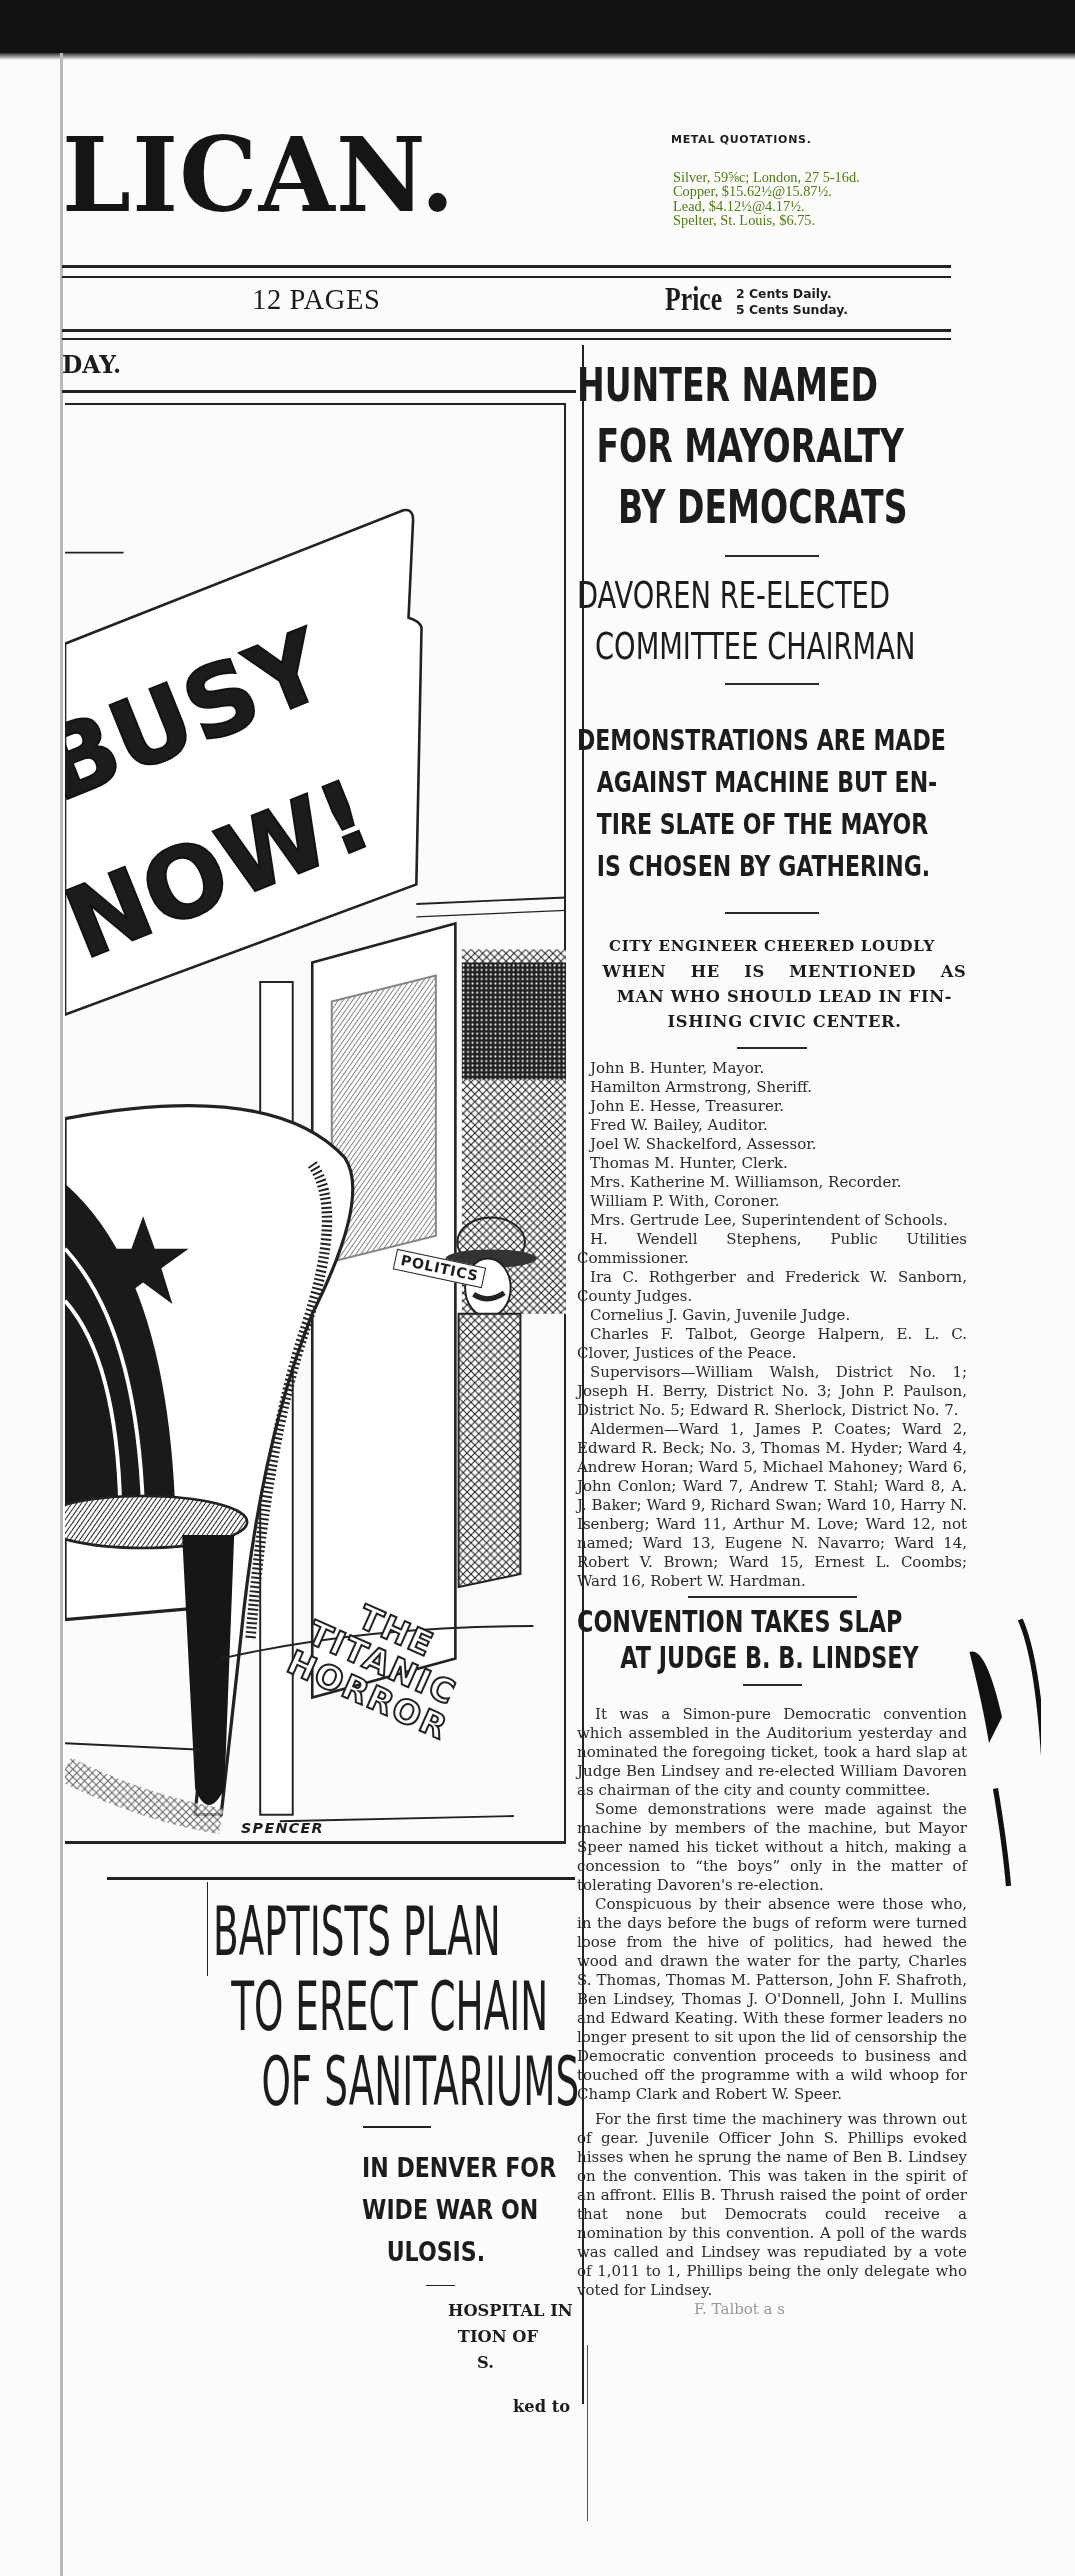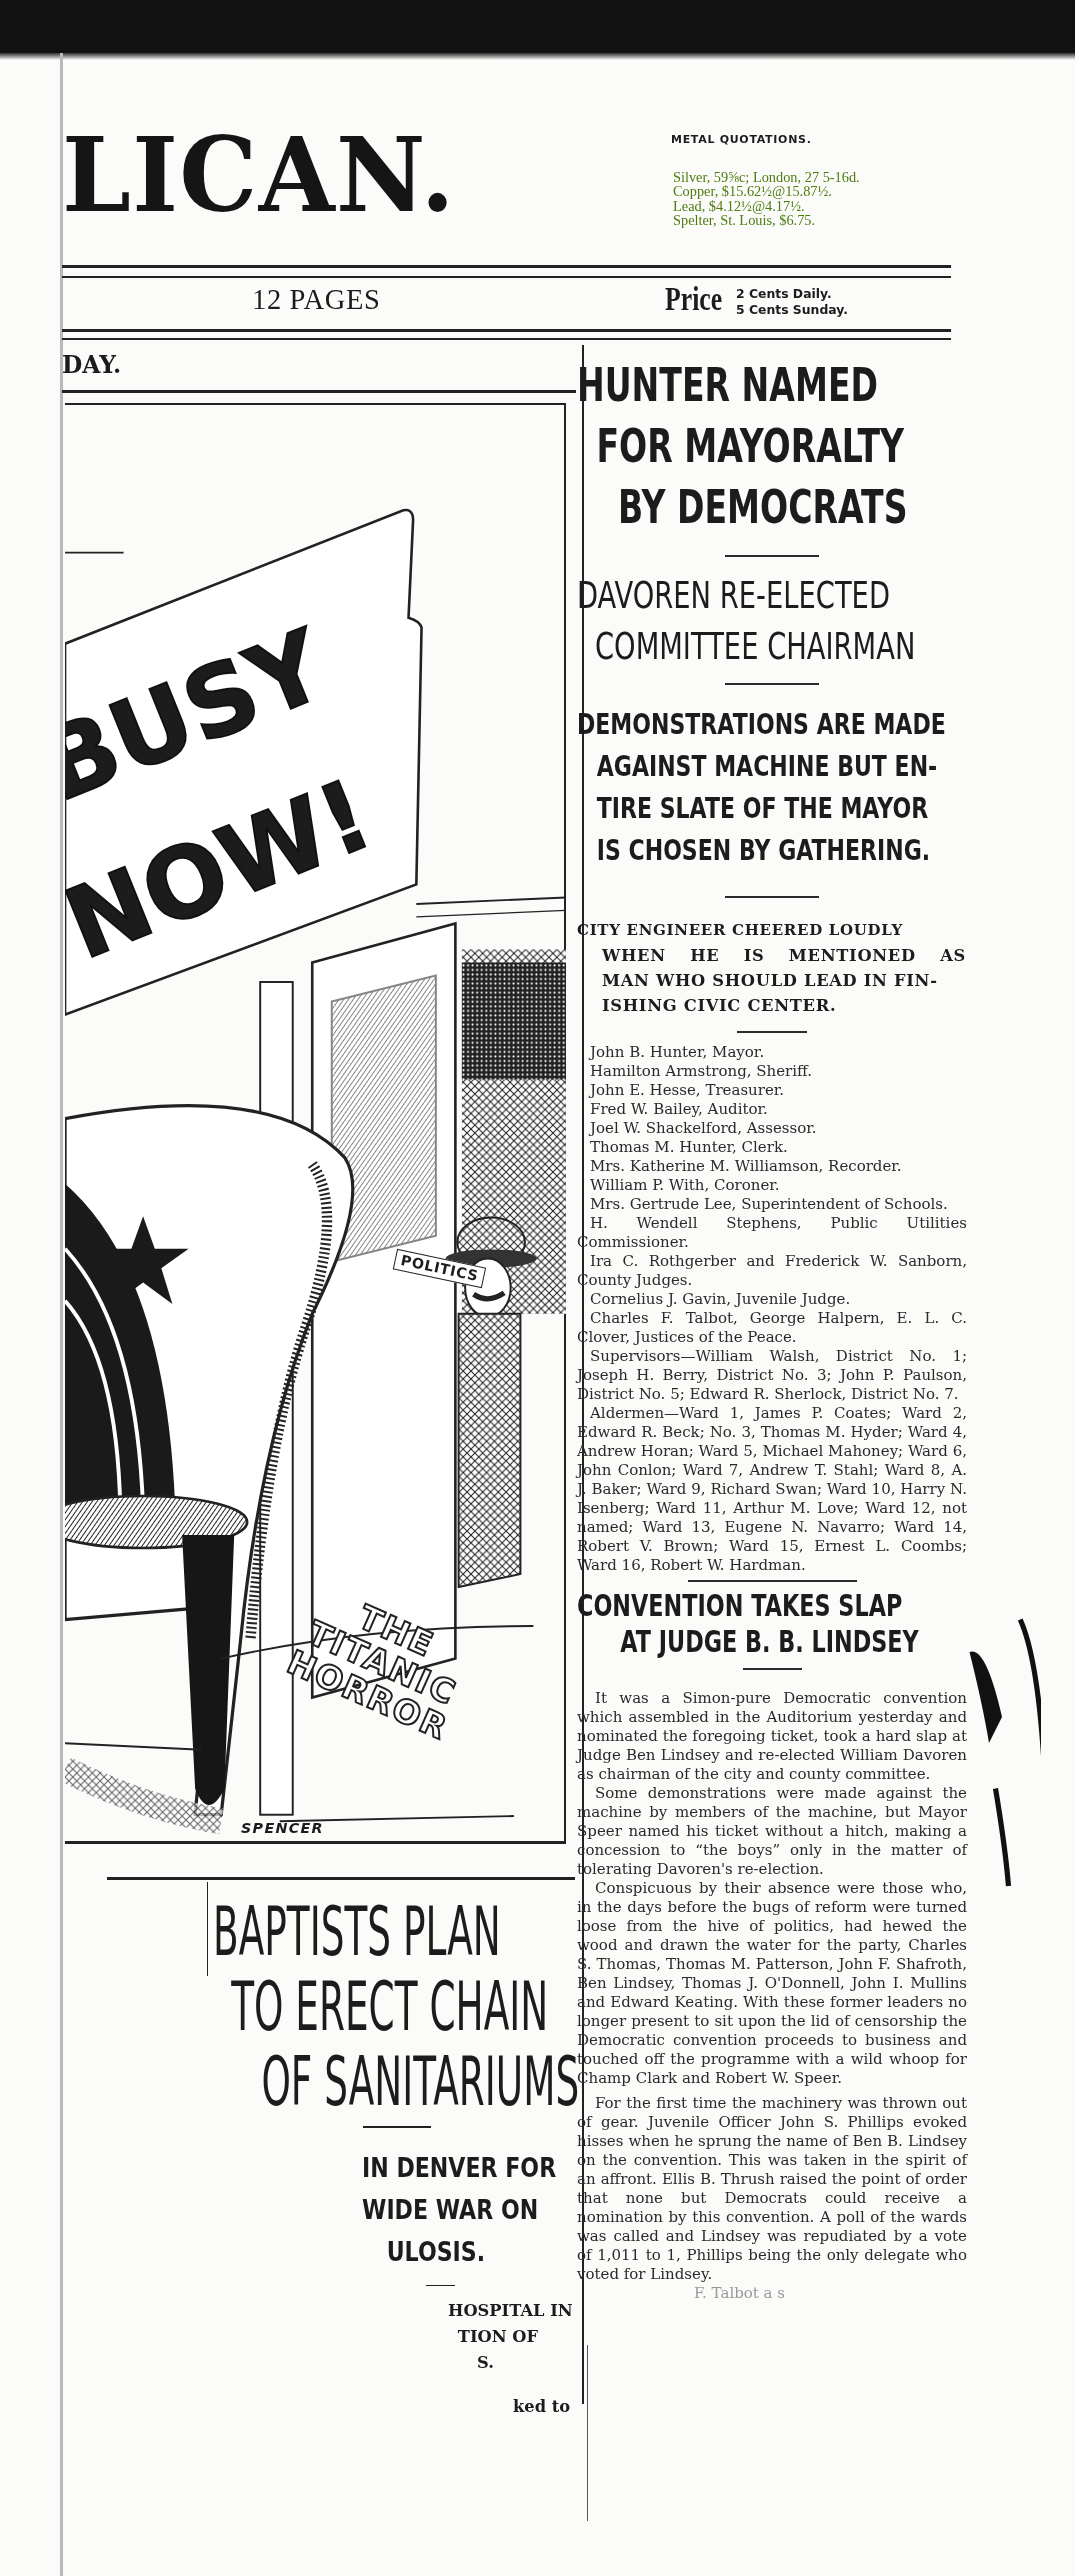--- a/index.html
+++ b/index.html
@@ -38,21 +38,21 @@
     padding:1.3px 5.2px; font-family:"DejaVu Sans", sans-serif; font-weight:bold; font-size:14.3px; letter-spacing:0.7px; }
   .titanic { position:absolute; left:260px; top:1177px; transform:rotate(24deg); transform-origin:left top;
     font-family:"DejaVu Sans", sans-serif; font-weight:bold; font-size:33px; line-height:35px; color:#fff;
     -webkit-text-stroke:2px #222; text-align:center; letter-spacing:2px; }
 
   
   .col-right { left:577px; top:348px; width:390px; }
   .hl1 { font-family:"DejaVu Sans", sans-serif; font-weight:bold; font-size:46px; line-height:61px; letter-spacing:0px; transform:scaleX(0.72); transform-origin:left; white-space:nowrap; }
   .hl2 { font-family:"DejaVu Sans", sans-serif; font-size:38px; line-height:51px; transform:scaleX(0.72); transform-origin:left; white-space:nowrap; }
   .hl3 { font-family:"DejaVu Sans", sans-serif; font-weight:bold; font-size:29px; line-height:42px; transform:scaleX(0.76); transform-origin:left; white-space:nowrap; }
-  .hl4 { font-family:"DejaVu Serif", serif; font-weight:bold; font-size:16.3px; line-height:25px; letter-spacing:0.7px; white-space:nowrap; }
+  .hl4 { font-family:"DejaVu Serif", serif; font-weight:bold; font-size:16.3px; line-height:25px; letter-spacing:0.7px; white-space:nowrap;text-align:center; }
   .hl5 { font-family:"DejaVu Sans", sans-serif; font-weight:bold; font-size:31px; line-height:36px; transform:scaleX(0.72); transform-origin:left; white-space:nowrap; }
   .short-rule { height:2px; background:#2a2a2a; margin:0 auto; }
   .body-text { font-family:"DejaVu Serif", serif; font-size:15px; line-height:19px; text-align:justify; color:#2a2a2a; }
   .body-text p { margin:0; text-indent:18px; }
   .list p { margin:0; text-indent:13px; }
 
   .bap-head { left:213px; top:1894px; font-family:"DejaVu Sans", sans-serif; font-size:68px; line-height:75px; transform:scaleX(0.55); transform-origin:left top; white-space:nowrap; }
   .bap-sub { font-family:"DejaVu Sans", sans-serif; font-weight:bold; font-size:26px; line-height:42px; transform:scaleX(0.85); transform-origin:left; white-space:nowrap; }
   .bap-deck { font-family:"DejaVu Serif", serif; font-weight:bold; font-size:16.3px; line-height:26px; white-space:nowrap; }
 </style>
@@ -182,21 +182,21 @@
     <div class="hl1">HUNTER NAMED</div>
     <div class="hl1" style="padding-left:27px;">FOR MAYORALTY</div>
     <div class="hl1" style="padding-left:57px;">BY DEMOCRATS</div>
   </div>
   <div class="short-rule" style="width:94px; margin-top:17px;"></div>
   <div style="margin-top:13px;">
     <div class="hl2">DAVOREN RE-ELECTED</div>
     <div class="hl2" style="padding-left:25px;">COMMITTEE CHAIRMAN</div>
   </div>
   <div class="short-rule" style="width:94px; margin-top:11.7px;"></div>
-  <div style="margin-top:18px;">
+  <div style="margin-top:34px;">
     <div class="hl3">DEMONSTRATIONS ARE MADE</div>
     <div class="hl3" style="padding-left:26px;">AGAINST MACHINE BUT EN-</div>
     <div class="hl3" style="padding-left:26px;">TIRE SLATE OF THE MAYOR</div>
     <div class="hl3" style="padding-left:26px;">IS CHOSEN BY GATHERING.</div>
   </div>
   <div class="short-rule" style="width:94px; margin-top:25px;"></div>
   <div style="margin-top:19.5px;">
     <div class="hl4" style="font-size:15px;">CITY ENGINEER CHEERED LOUDLY</div>
     <div class="hl4" style="padding-left:25px; word-spacing:18px;">WHEN HE IS MENTIONED AS</div>
     <div class="hl4" style="padding-left:25px;">MAN WHO SHOULD LEAD IN FIN-</div>

